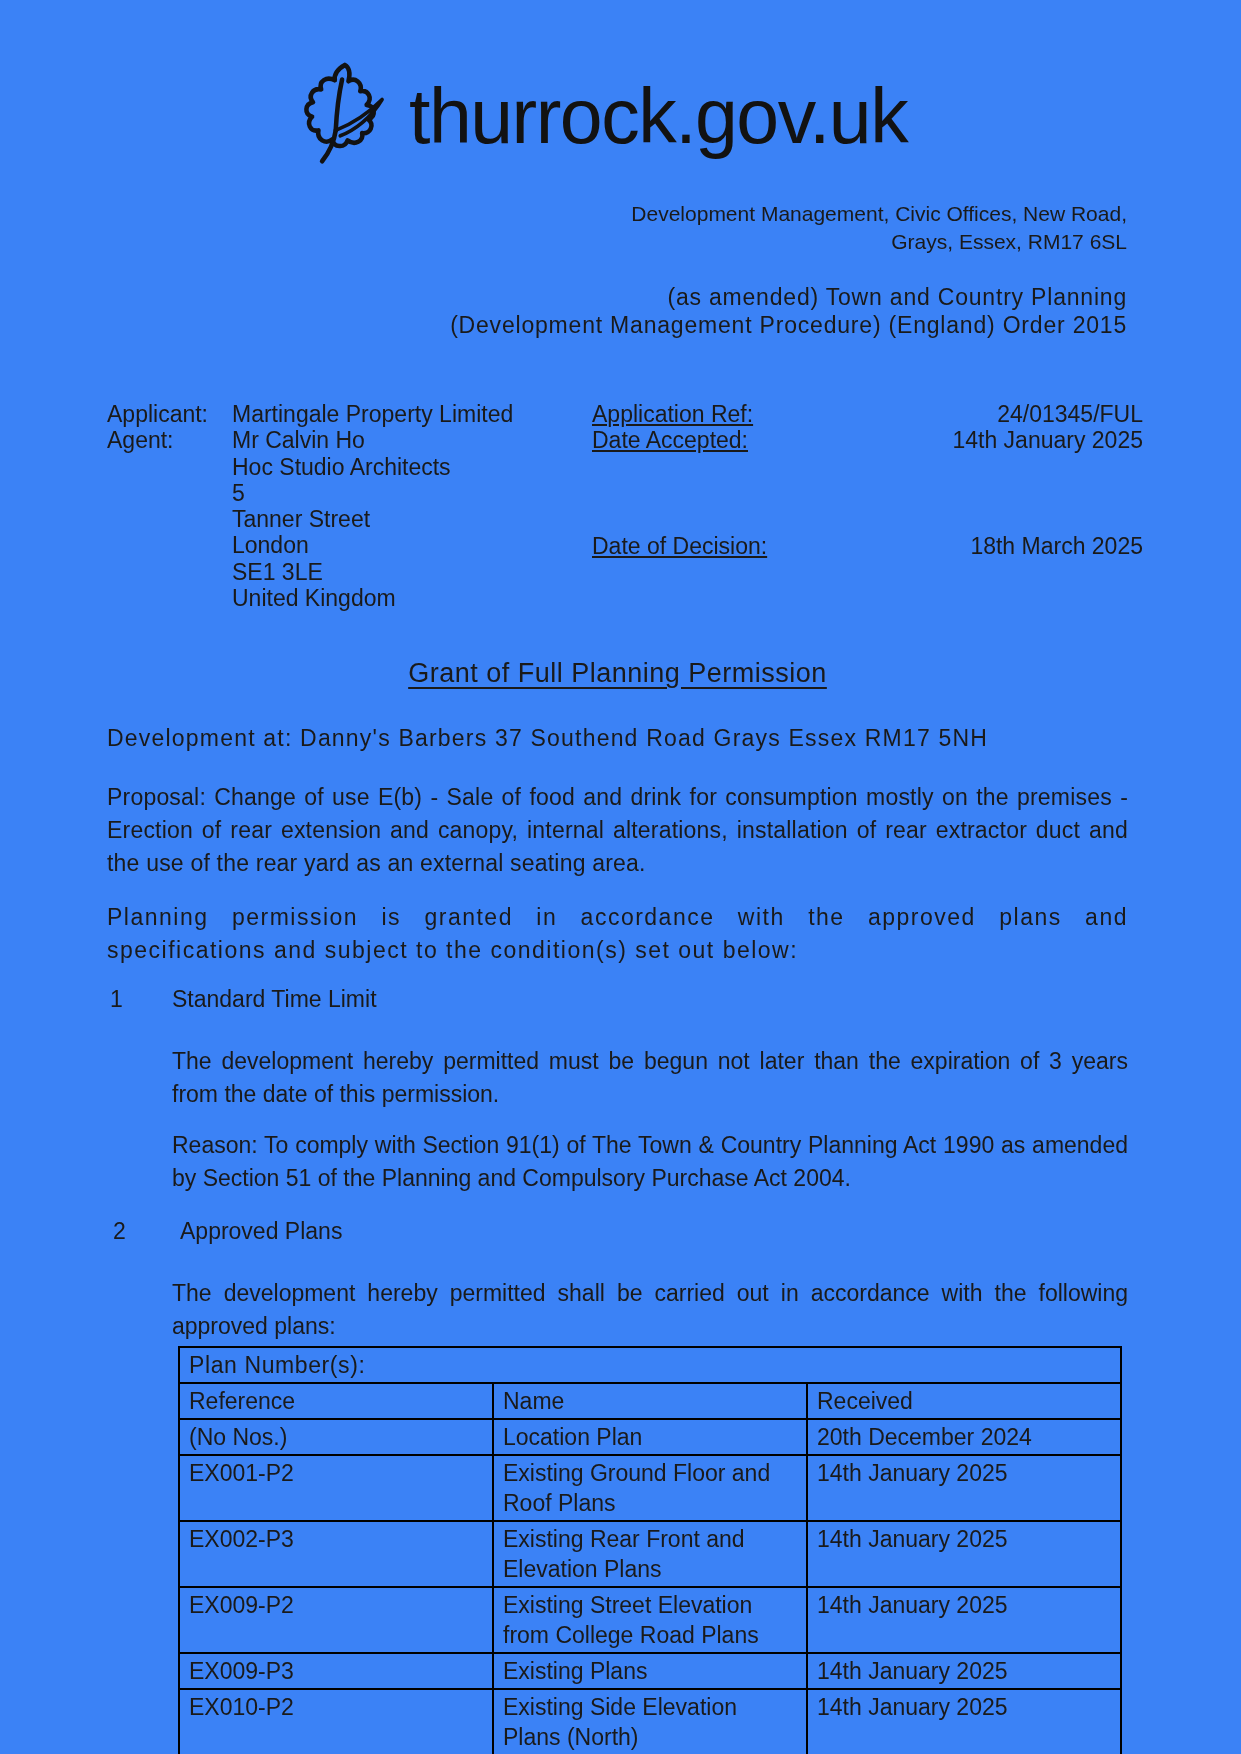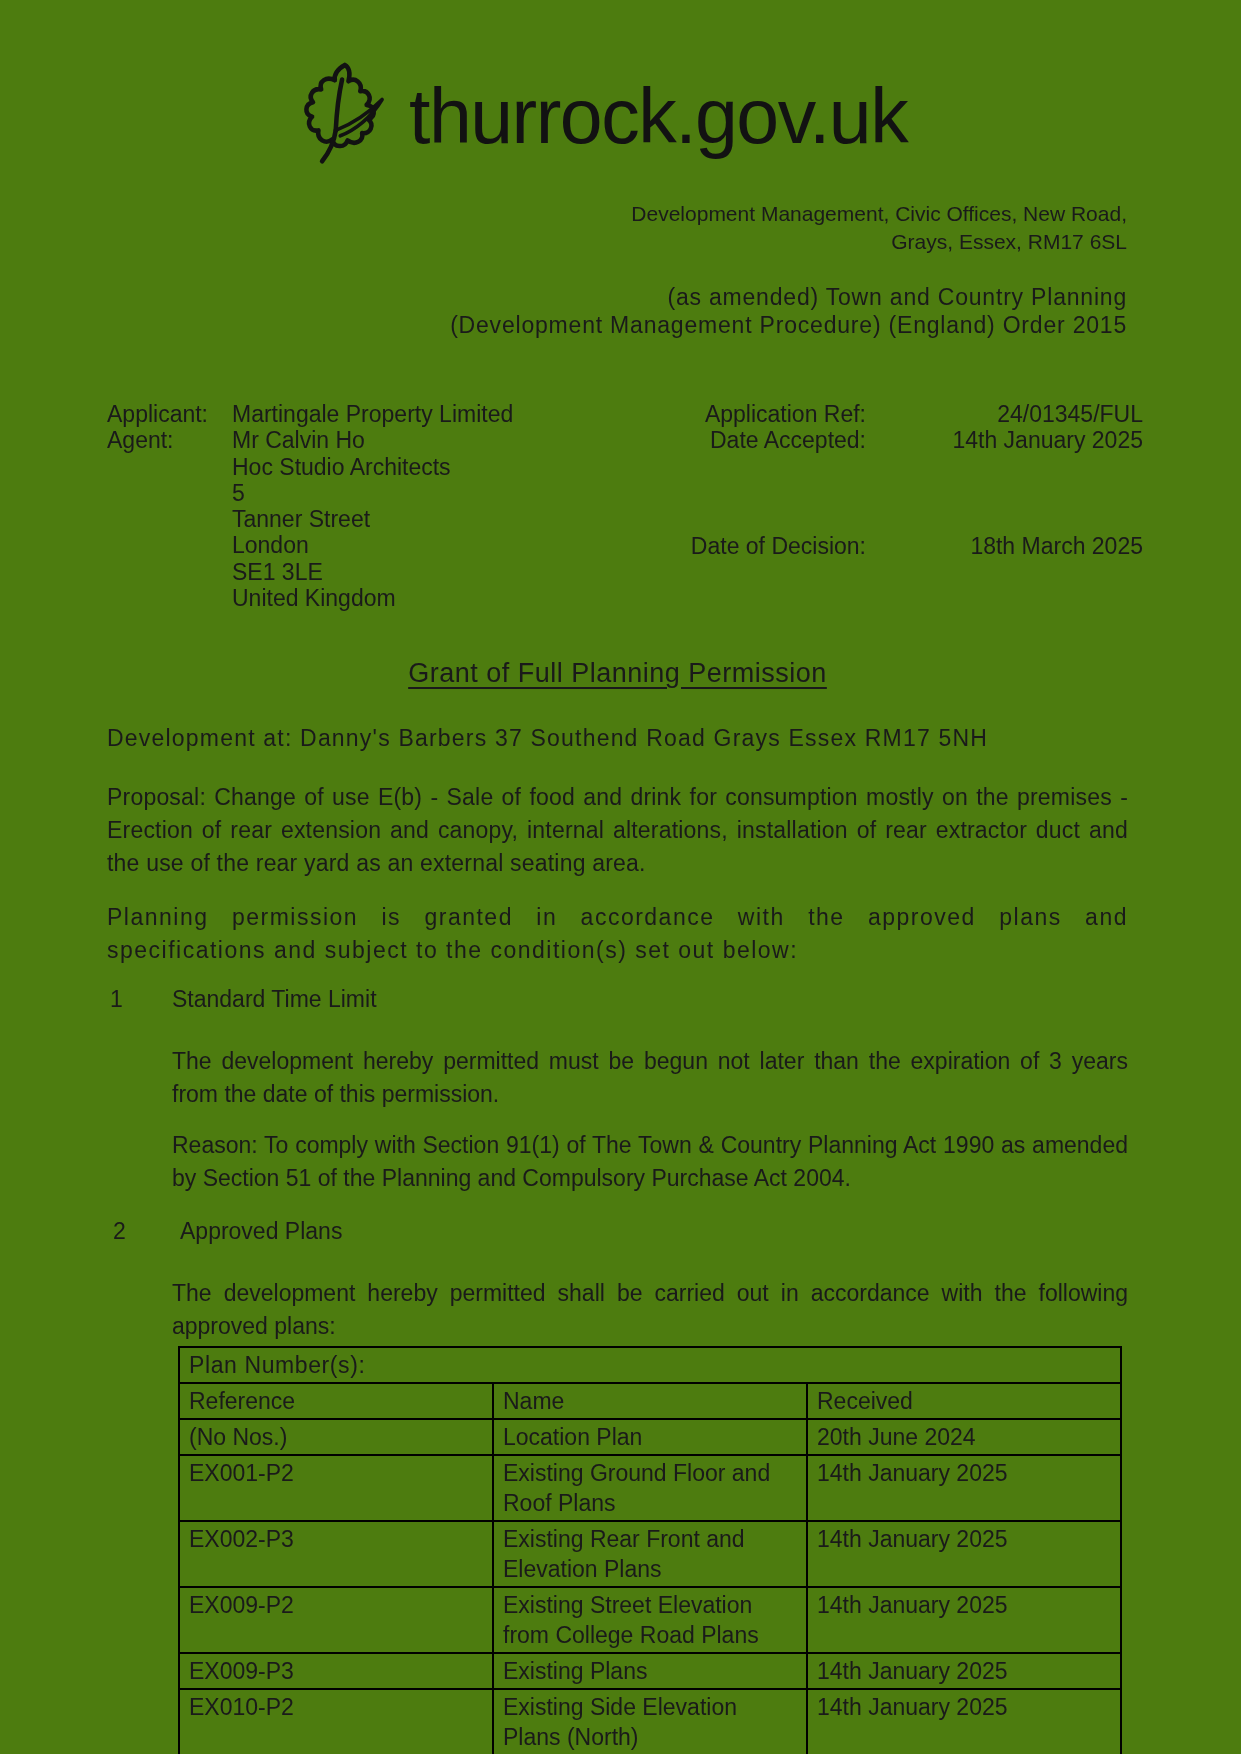--- a/index.html
+++ b/index.html
@@ -1,35 +1,35 @@
 <!DOCTYPE html>
 <html><head>
 <meta charset="utf-8">
 <style>
   html,body{margin:0;padding:0;background:#ffffff;}
   .page{
     position:relative;
     width:1241px;height:1754px;
-    background:#4d7c0f;
+    background:#3b82f6;
     color:#111;
     font-family:"Liberation Sans", sans-serif;
     overflow:hidden;
   }
   .abs{position:absolute;}
   
   .logo-row{left:293px;top:58px;display:flex;align-items:center;gap:16px;}
   .logo-text{font-size:77px;letter-spacing:-1.5px;color:#121212;line-height:1;}
   
   .office-address{right:114px;top:200px;text-align:right;font-size:21px;line-height:28px;color:#1a1a1a;}
   .act-title{right:114px;top:284px;text-align:right;font-size:23px;line-height:27.5px;letter-spacing:0.8px;color:#1a1a1a;}
   
   .info{font-size:23px;line-height:26.3px;color:#1a1a1a;}
   .party-labels{left:107px;top:401px;}
   .party-values{left:232px;top:401px;}
-  .app-labels{left:536px;top:401px;width:330px;text-align:right;}
+  .app-labels{left:592px;top:401px;width:330px;text-align:left;text-decoration:underline;}
   .app-values{right:98px;top:401px;text-align:right;}
   .app-gap{height:79px;}
   
   .decision-title{left:107px;top:658px;width:1021px;text-align:center;font-size:27px;letter-spacing:0.5px;color:#1a1a1a;}
   .decision-title span{text-decoration:underline;text-underline-offset:5px;}
   .body-par{font-size:23px;line-height:33px;color:#1a1a1a;}
   .dev-at{left:107px;top:722px;width:1050px;letter-spacing:1.2px;}
   .proposal{left:107px;top:781px;width:1021px;text-align:justify;letter-spacing:0.2px;}
   .grant{left:107px;top:901px;width:1021px;text-align:justify;letter-spacing:1.5px;}
   .cond-num{font-size:23px;color:#1a1a1a;}
@@ -142,21 +142,21 @@
         <td colspan="3" class="caption-cell">Plan Number(s):</td>
       </tr>
       <tr>
         <th class="col-ref">Reference</th>
         <th class="col-name">Name</th>
         <th class="col-recv">Received</th>
       </tr>
       <tr>
         <td>(No Nos.)</td>
         <td>Location Plan</td>
-        <td>20th June 2024</td>
+        <td>20th December 2024</td>
       </tr>
       <tr>
         <td>EX001-P2</td>
         <td>Existing Ground Floor and Roof Plans</td>
         <td>14th January 2025</td>
       </tr>
       <tr>
         <td>EX002-P3</td>
         <td>Existing Rear Front and Elevation Plans</td>
         <td>14th January 2025</td>

